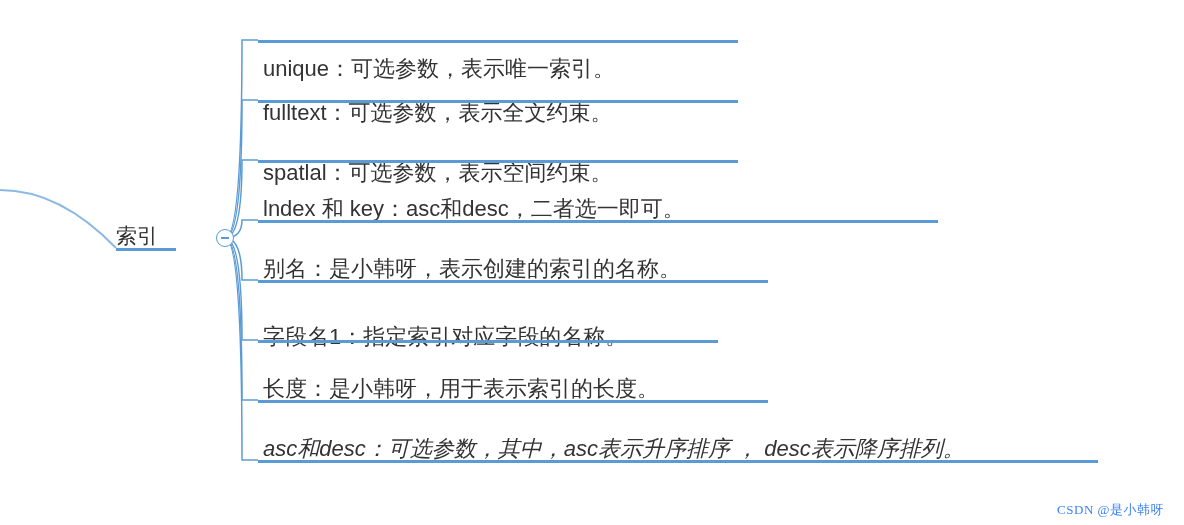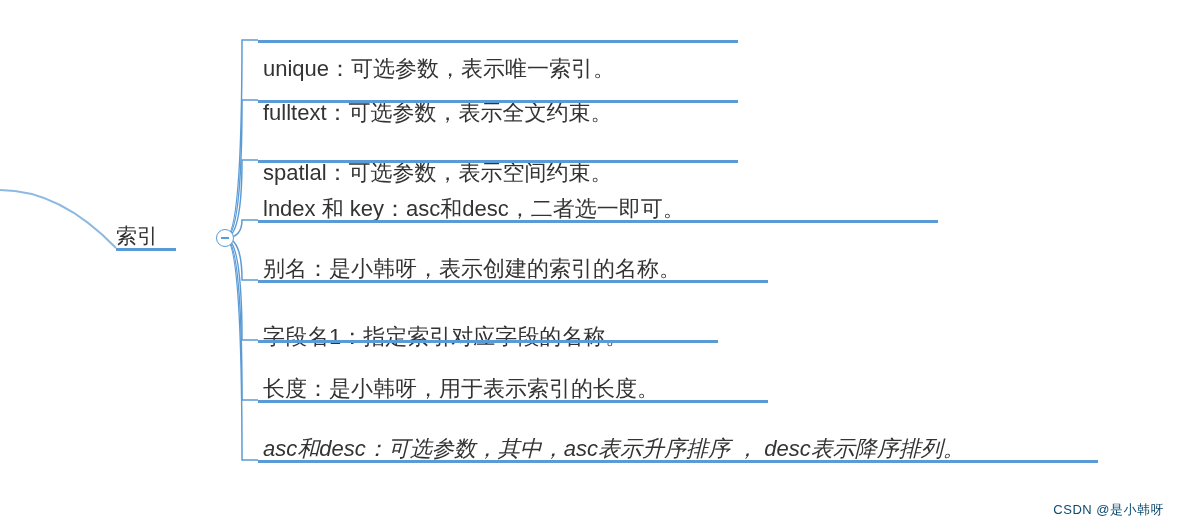--- a/index.html
+++ b/index.html
@@ -57,22 +57,23 @@
   .child-underline {
     position: absolute;
     height: 3px;
     background: #5B9BD5;
   }
   .watermark {
     position: absolute;
     right: 20px;
     bottom: 6px;
     font-size: 13px;
-    color: #0c4a6e;
+    color: #3b82f6;
     letter-spacing: 0.5px;
+    font-family: Liberation Serif, serif;
   }
 </style>
 </head>
 <body>
 
 <svg class="svg-lines">
 
   <path d="M 0 190 Q 60 190 116 248" stroke="#5B9BD5" stroke-width="2" fill="none" opacity="0.7"></path>
 
   <path d="M 225 238 Q 242 238 242 40  Q 242 40  258 40" stroke="#5B9BD5" stroke-width="1.5" fill="none"></path>

